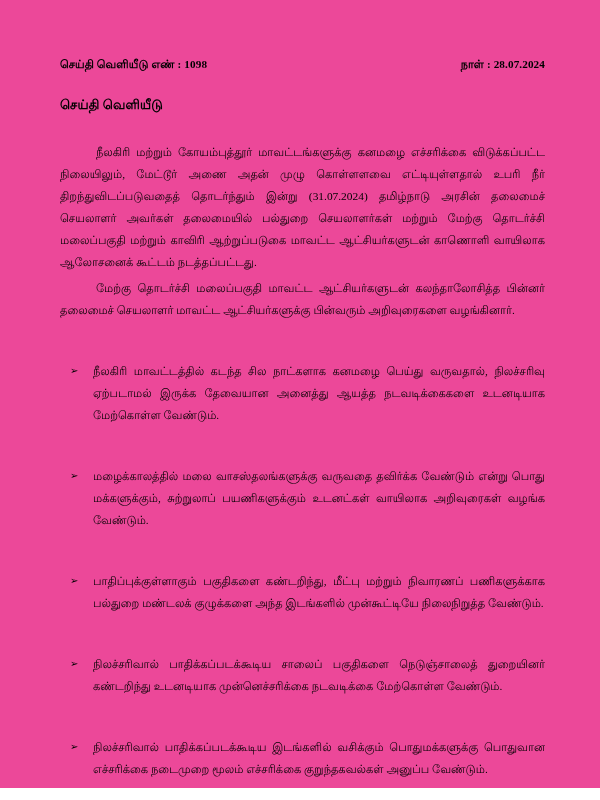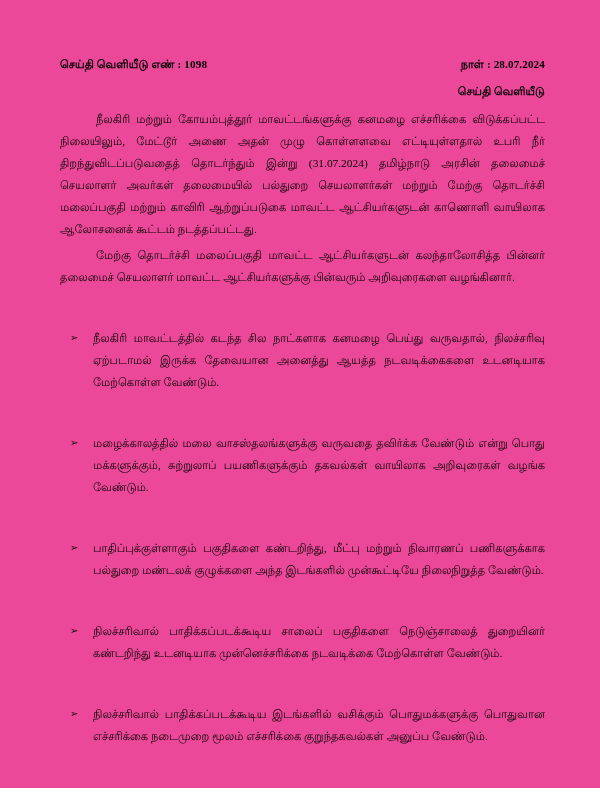--- a/index.html
+++ b/index.html
@@ -37,39 +37,39 @@
     font-size: 11.2px;
     letter-spacing: 0.1px;
   }
 
   .header-left,
   .header-right {
     white-space: nowrap;
   }
 
   .doc-title {
-    text-align: right;
+    text-align: left;
     font-weight: bold;
-    font-size: 11px;
-    margin-top: 13px;
+    font-size: 13px;
+    margin-top: 25px;
     letter-spacing: 0.1px;
   }
 
   
   .para {
     text-align: justify;
     text-justify: inter-word;
     text-indent: 36px;
     font-size: 11.4px;
     line-height: 22px;
     margin: 0;
   }
 
   .para.first {
-    margin-top: 9px;
+    margin-top: 27px;
   }
 
   .para.second {
     margin-top: 4px;
   }
 
   
   .bullets {
     list-style: none;
     margin: 16px 0 0 0;
@@ -122,21 +122,21 @@
 
     <p class="para second">மேற்கு தொடர்ச்சி மலைப்பகுதி மாவட்ட ஆட்சியர்களுடன் கலந்தாலோசித்த பின்னர் தலைமைச் செயலாளர் மாவட்ட ஆட்சியர்களுக்கு பின்வரும் அறிவுரைகளை வழங்கினார்.</p>
 
     <ul class="bullets">
       <li class="bullet-item">
         <span class="bullet-marker">➢</span>
         <span class="bullet-text">நீலகிரி மாவட்டத்தில் கடந்த சில நாட்களாக கனமழை பெய்து வருவதால், நிலச்சரிவு ஏற்படாமல் இருக்க தேவையான அனைத்து ஆயத்த நடவடிக்கைகளை உடனடியாக மேற்கொள்ள வேண்டும்.</span>
       </li>
       <li class="bullet-item">
         <span class="bullet-marker">➢</span>
-        <span class="bullet-text">மழைக்காலத்தில் மலை வாசஸ்தலங்களுக்கு வருவதை தவிர்க்க வேண்டும் என்று பொது மக்களுக்கும், சுற்றுலாப் பயணிகளுக்கும் தகவல்கள் வாயிலாக அறிவுரைகள் வழங்க வேண்டும்.</span>
+        <span class="bullet-text">மழைக்காலத்தில் மலை வாசஸ்தலங்களுக்கு வருவதை தவிர்க்க வேண்டும் என்று பொது மக்களுக்கும், சுற்றுலாப் பயணிகளுக்கும் உடனட்கள் வாயிலாக அறிவுரைகள் வழங்க வேண்டும்.</span>
       </li>
       <li class="bullet-item">
         <span class="bullet-marker">➢</span>
         <span class="bullet-text">பாதிப்புக்குள்ளாகும் பகுதிகளை கண்டறிந்து, மீட்பு மற்றும் நிவாரணப் பணிகளுக்காக பல்துறை மண்டலக் குழுக்களை அந்த இடங்களில் முன்கூட்டியே நிலைநிறுத்த வேண்டும்.</span>
       </li>
       <li class="bullet-item">
         <span class="bullet-marker">➢</span>
         <span class="bullet-text">நிலச்சரிவால் பாதிக்கப்படக்கூடிய சாலைப் பகுதிகளை நெடுஞ்சாலைத் துறையினர் கண்டறிந்து உடனடியாக முன்னெச்சரிக்கை நடவடிக்கை மேற்கொள்ள வேண்டும்.</span>
       </li>
       <li class="bullet-item">

